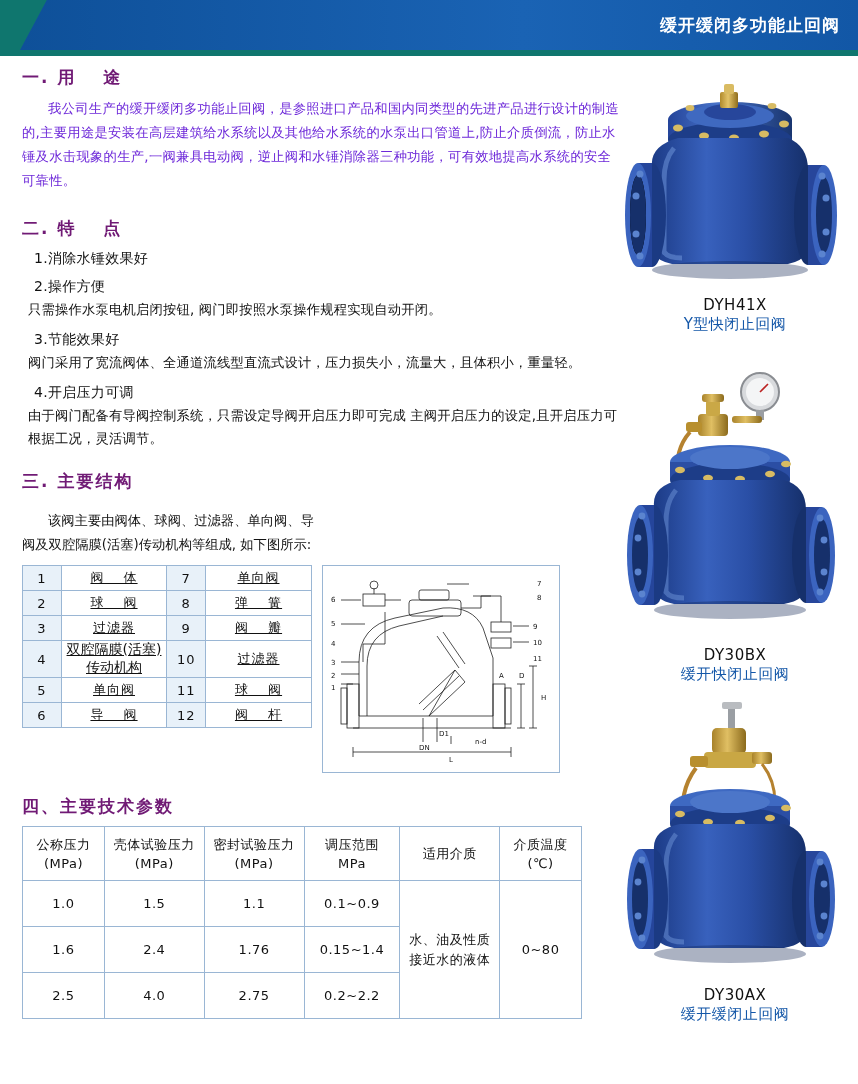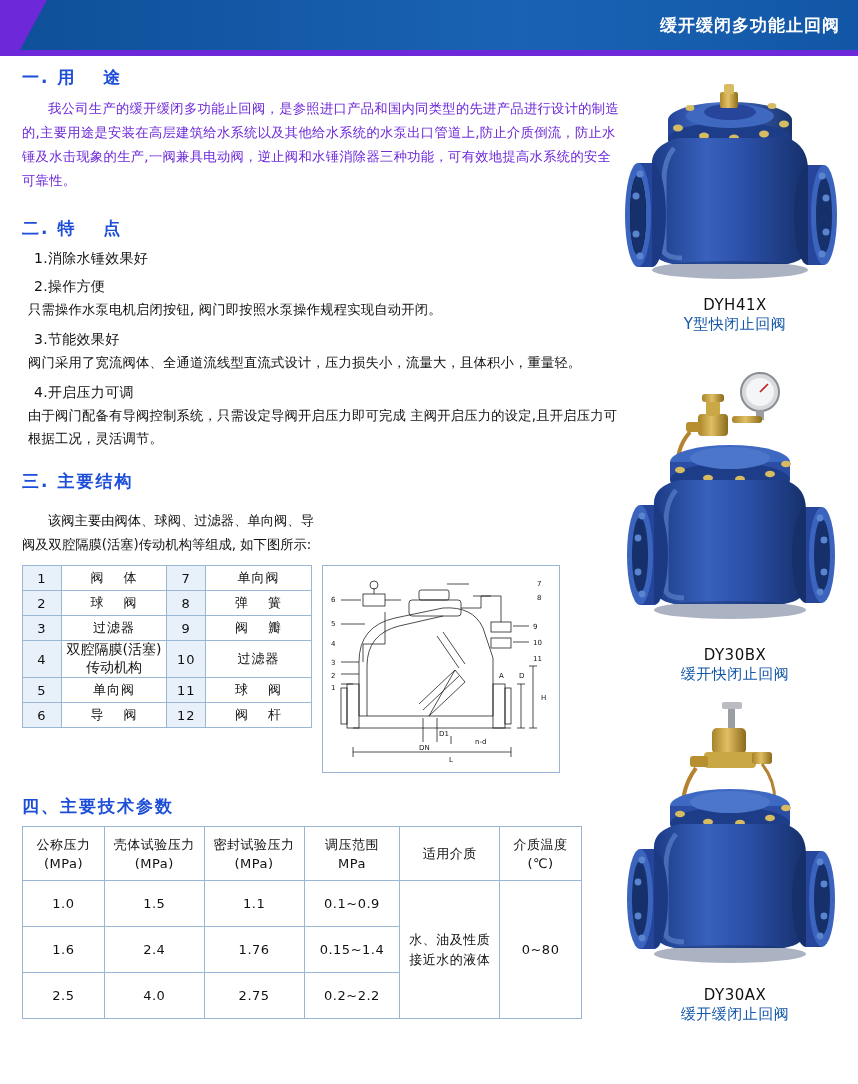--- a/index.html
+++ b/index.html
@@ -9,21 +9,21 @@
     font-family: "DejaVu Sans", "Liberation Sans", sans-serif;
     background: #ffffff;
     position: relative;
     overflow: hidden;
     color: #111;
   }
   
   .header {
     position: absolute; top: 0; left: 0;
     width: 858px; height: 56px;
-    background: #6d28d9;
+    background: #0f766e;
   }
   .header-band {
     position: absolute; top: 0; left: 20px;
     width: 838px; height: 50px;
     background: #1156a5;
     background: linear-gradient(90deg,#0e5099 0%, #1a63b4 60%, #1257a6 100%);
     clip-path: polygon(3.2% 0, 100% 0, 100% 100%, 0 100%);
   }
   .header-title {
     position: absolute; top: 14px; right: 18px;
@@ -41,21 +41,21 @@
     width: 620px; height: 1010px;
     padding-left: 22px;
   }
   .right-col {
     position: absolute; top: 70px; left: 612px;
     width: 246px; height: 1014px;
   }
 
   
   h2.sec {
-    color: #1d4ed8;
+    color: #701a75;
     font-size: 17px;
     font-weight: bold;
     margin: 0 0 8px 0;
     letter-spacing: 2px;
   }
   .sec-1 { margin-top: 22px; }
   p.body {
     font-size: 13.3px;
     line-height: 24px;
     margin: 0 0 6px 0;
@@ -89,21 +89,21 @@
     font-size: 13px;
   }
   table.parts td {
     border: 1px solid #9ab6d4;
     height: 25px;
     text-align: center;
     padding: 0 2px;
     letter-spacing: 1px;
   }
   table.parts td.num { width: 32px; background: #e8f1f9; color:#111; }
-  table.parts td.nm { width: 88px; }
+  table.parts td.nm { width: 88px; text-decoration: underline; }
 
   .diagram {
     width: 238px; height: 208px;
     border: 1px solid #9ab6d4;
     position: relative;
     background: #fff;
     overflow: hidden;
   }
   .diagram svg { position: absolute; left: 0; top: 0; }
 

